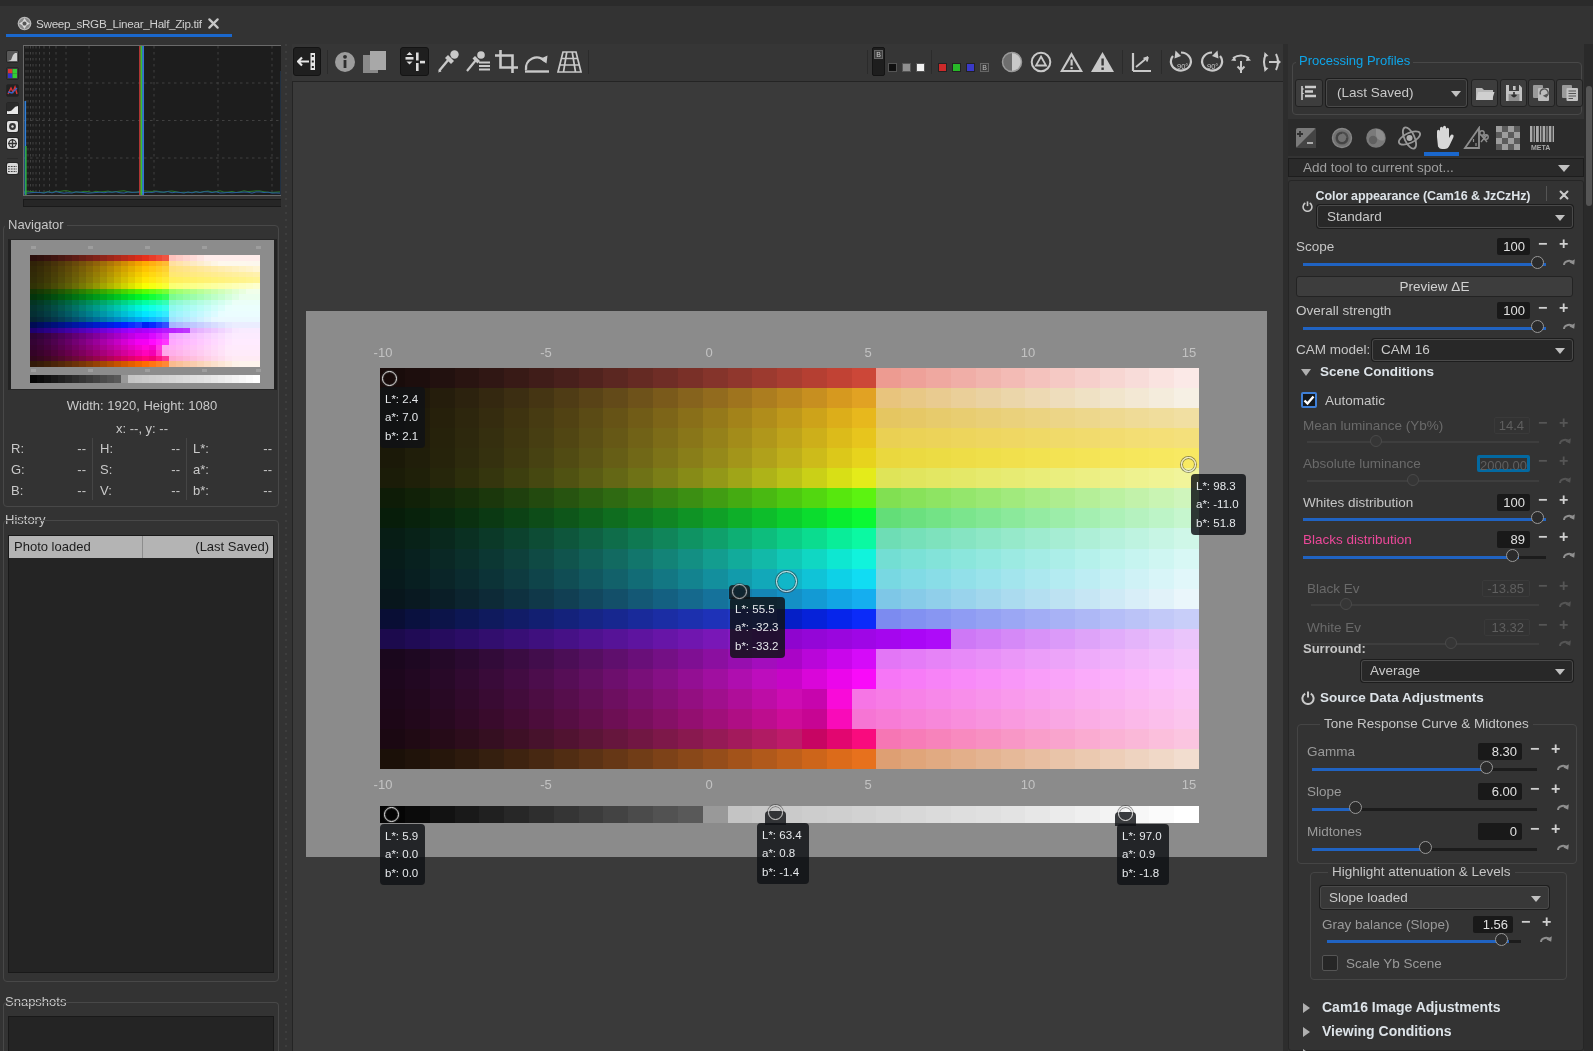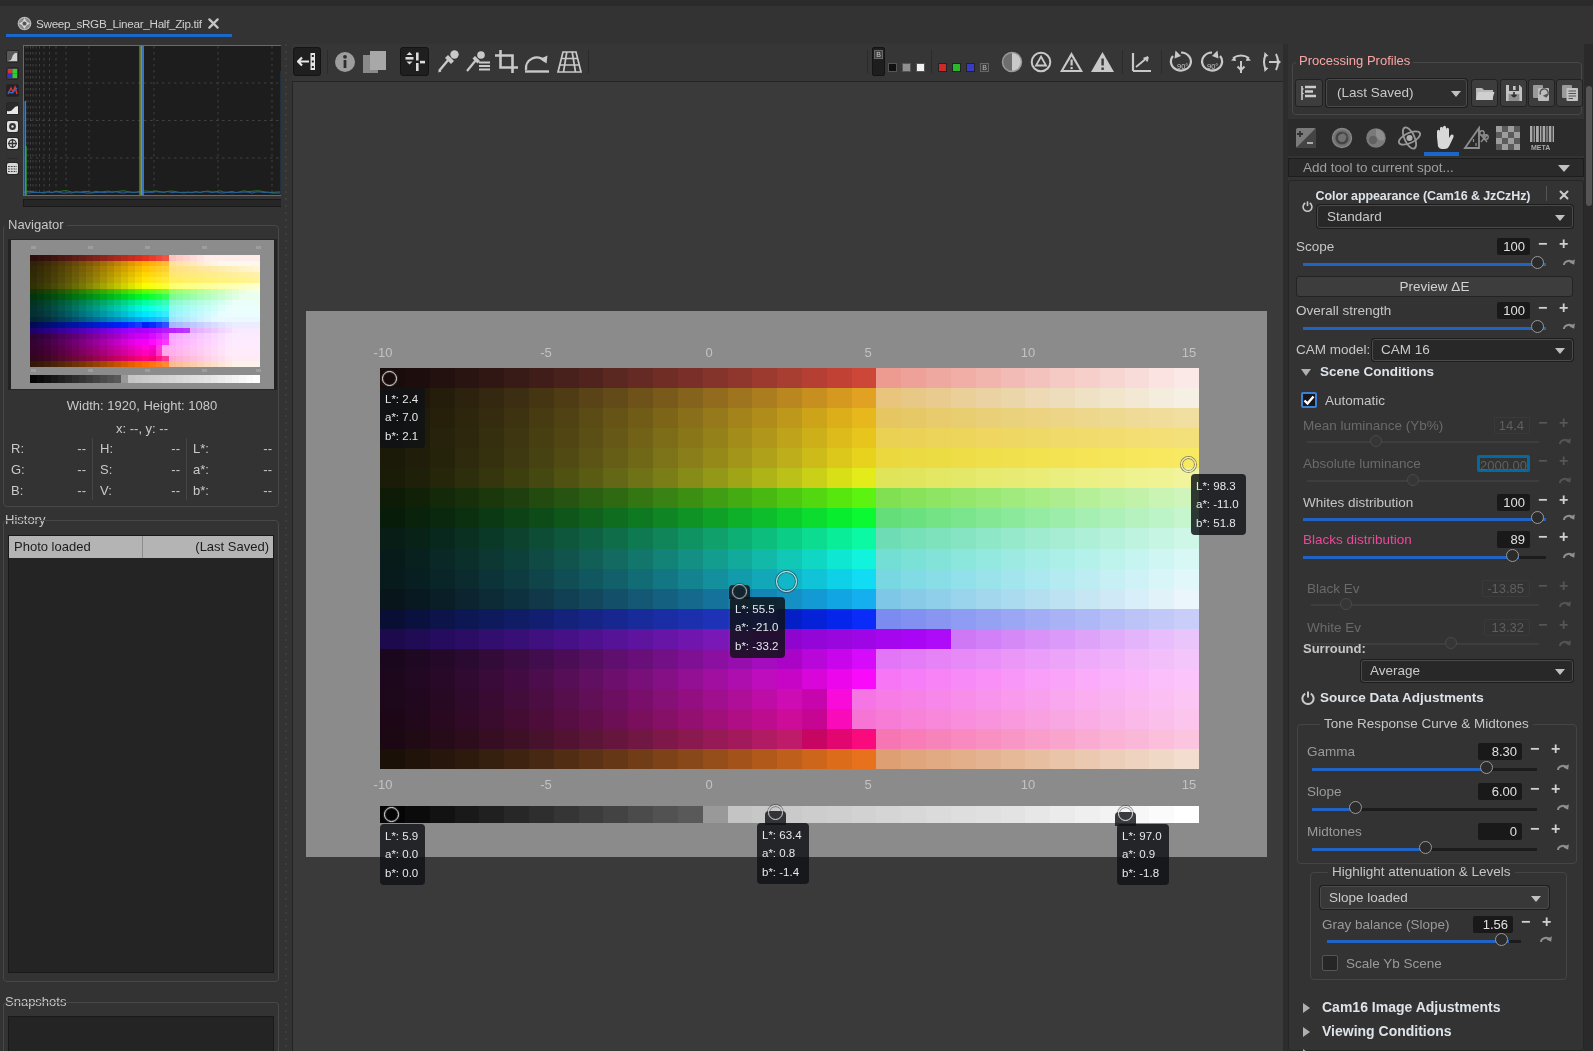--- a/index.html
+++ b/index.html
@@ -1662,21 +1662,21 @@
     <div style="height:18.3px;line-height:18.3px;">b*: 2.1</div>
   </div>
 <div class="ab" style="left:1191px;top:474px;height:60.9px;background:rgba(16,18,22,0.84);color:#e6e9ec;font-size:11.5px;padding:3px 7px 3px 5px;white-space:nowrap;border-radius:4px;">
     <div style="height:18.3px;line-height:18.3px;">L*: 98.3</div>
     <div style="height:18.3px;line-height:18.3px;">a*: -11.0</div>
     <div style="height:18.3px;line-height:18.3px;">b*: 51.8</div>
   </div>
 <div class="ab" style="left:729px;top:585px;width:21px;height:14px;background:rgba(16,18,22,0.82);border-radius:4px 4px 0 0;"></div>
 <div class="ab" style="left:730px;top:597px;height:60.9px;background:rgba(16,18,22,0.84);color:#e6e9ec;font-size:11.5px;padding:3px 7px 3px 5px;white-space:nowrap;border-radius:4px;">
     <div style="height:18.3px;line-height:18.3px;">L*: 55.5</div>
-    <div style="height:18.3px;line-height:18.3px;">a*: -21.0</div>
+    <div style="height:18.3px;line-height:18.3px;">a*: -32.3</div>
     <div style="height:18.3px;line-height:18.3px;">b*: -33.2</div>
   </div>
 <div class="ab" style="left:380px;top:824px;height:60.9px;background:rgba(16,18,22,0.84);color:#e6e9ec;font-size:11.5px;padding:3px 7px 3px 5px;white-space:nowrap;border-radius:4px;">
     <div style="height:18.3px;line-height:18.3px;">L*: 5.9</div>
     <div style="height:18.3px;line-height:18.3px;">a*: 0.0</div>
     <div style="height:18.3px;line-height:18.3px;">b*: 0.0</div>
   </div>
 <div class="ab" style="left:765px;top:811px;width:21px;height:14px;background:rgba(16,18,22,0.82);border-radius:4px 4px 0 0;"></div>
 <div class="ab" style="left:757px;top:823px;height:60.9px;background:rgba(16,18,22,0.84);color:#e6e9ec;font-size:11.5px;padding:3px 7px 3px 5px;white-space:nowrap;border-radius:4px;">
     <div style="height:18.3px;line-height:18.3px;">L*: 63.4</div>
@@ -1694,21 +1694,21 @@
 <div class="ab" style="left:732px;top:583.5px;width:15px;height:15px;border:1.8px solid #b9bec2;border-radius:50%;box-shadow:0 0 0 1px rgba(60,60,60,.55), inset 0 0 0 1px rgba(60,60,60,.55);"></div>
 <div class="ab" style="left:775.5px;top:571px;width:21px;height:21px;border:1.8px solid #e4e4e4;border-radius:50%;box-shadow:0 0 0 1px rgba(60,60,60,.55), inset 0 0 0 1px rgba(60,60,60,.55);"></div>
 <div class="ab" style="left:384px;top:806.5px;width:15px;height:15px;border:1.8px solid #ececec;border-radius:50%;box-shadow:0 0 0 1px rgba(60,60,60,.55), inset 0 0 0 1px rgba(60,60,60,.55);"></div>
 <div class="ab" style="left:768px;top:804.5px;width:15px;height:15px;border:1.8px solid #d7d7d7;border-radius:50%;box-shadow:0 0 0 1px rgba(60,60,60,.55), inset 0 0 0 1px rgba(60,60,60,.55);"></div>
 <div class="ab" style="left:1118px;top:805.5px;width:15px;height:15px;border:1.8px solid #ececec;border-radius:50%;box-shadow:0 0 0 1px rgba(60,60,60,.55), inset 0 0 0 1px rgba(60,60,60,.55);"></div>
 <div class="ab" style="left:1283px;top:44px;width:5px;height:1007px;background:#2d2d2d;"></div>
 <div class="ab" style="left:1288px;top:44px;width:296px;height:1007px;background:#333333;"></div>
 <div class="ab" style="left:1584px;top:44px;width:9px;height:1007px;background:#2a2a2a;"></div>
 <div class="ab" style="left:1585.5px;top:86px;width:6px;height:120px;background:#555555;border-radius:3px;"></div>
 <div class="ab" style="left:1292px;top:62px;width:290px;height:53px;border:1px solid #484848;border-radius:4px;"></div>
-<div class="ab" style="left:1296px;top:53px;background:#333333;padding:0 3px;font-size:13px;color:#fca5a5;">Processing Profiles</div>
+<div class="ab" style="left:1296px;top:53px;background:#333333;padding:0 3px;font-size:13px;color:#0ea5e9;">Processing Profiles</div>
 <div class="ab" style="left:1295px;top:79px;width:28px;height:28px;background:#3d3d3d;border:1px solid #222;border-radius:3px;"></div>
 <svg class="ab" style="left:1300px;top:84px" width="18" height="18" viewBox="0 0 18 18">
     <path d="M2 2 L2 16" stroke="#ccc" stroke-width="1.6"></path>
     <path d="M5 3 L16 3 M5 7.5 L13 7.5 M5 12 L16 12" stroke="#ccc" stroke-width="2.4"></path>
     <path d="M2 5 L3.8 5 M2 9.5 L3.8 9.5" stroke="#ccc" stroke-width="1.2"></path>
   </svg>
 <div class="ab" style="left:1326px;top:79px;width:141px;height:28px;background:#2e2e2e;border:1px solid #4a4a4a;border-radius:3px;box-shadow:0 0 0 1px #1d1d1d;"></div>
 <div class="ab" style="left:1337px;top:85.035px;font-size:13.5px;color:#c9c9c9;white-space:nowrap;">(Last Saved)</div>
 <div class="ab" style="left:1451px;top:91px;width:0;height:0;border-left:5.5px solid transparent;border-right:5.5px solid transparent;border-top:6px solid #c0c0c0;"></div>
 <div class="ab" style="left:1471px;top:79px;width:27px;height:28px;background:#3d3d3d;border:1px solid #222;border-radius:3px;"></div>

